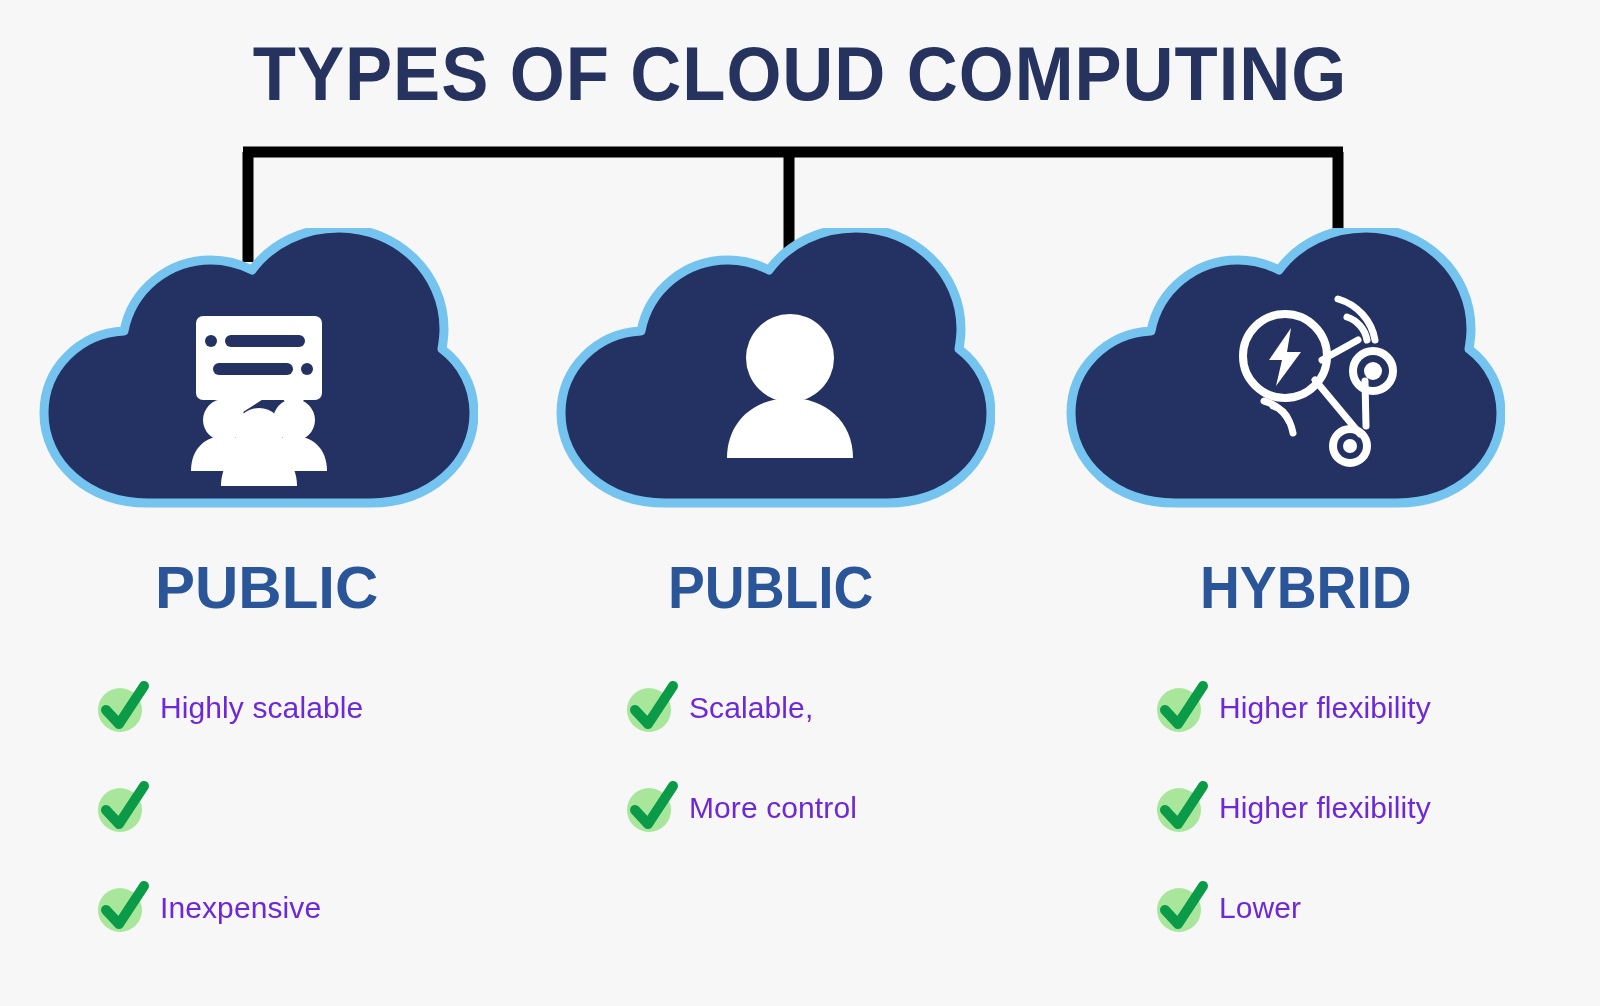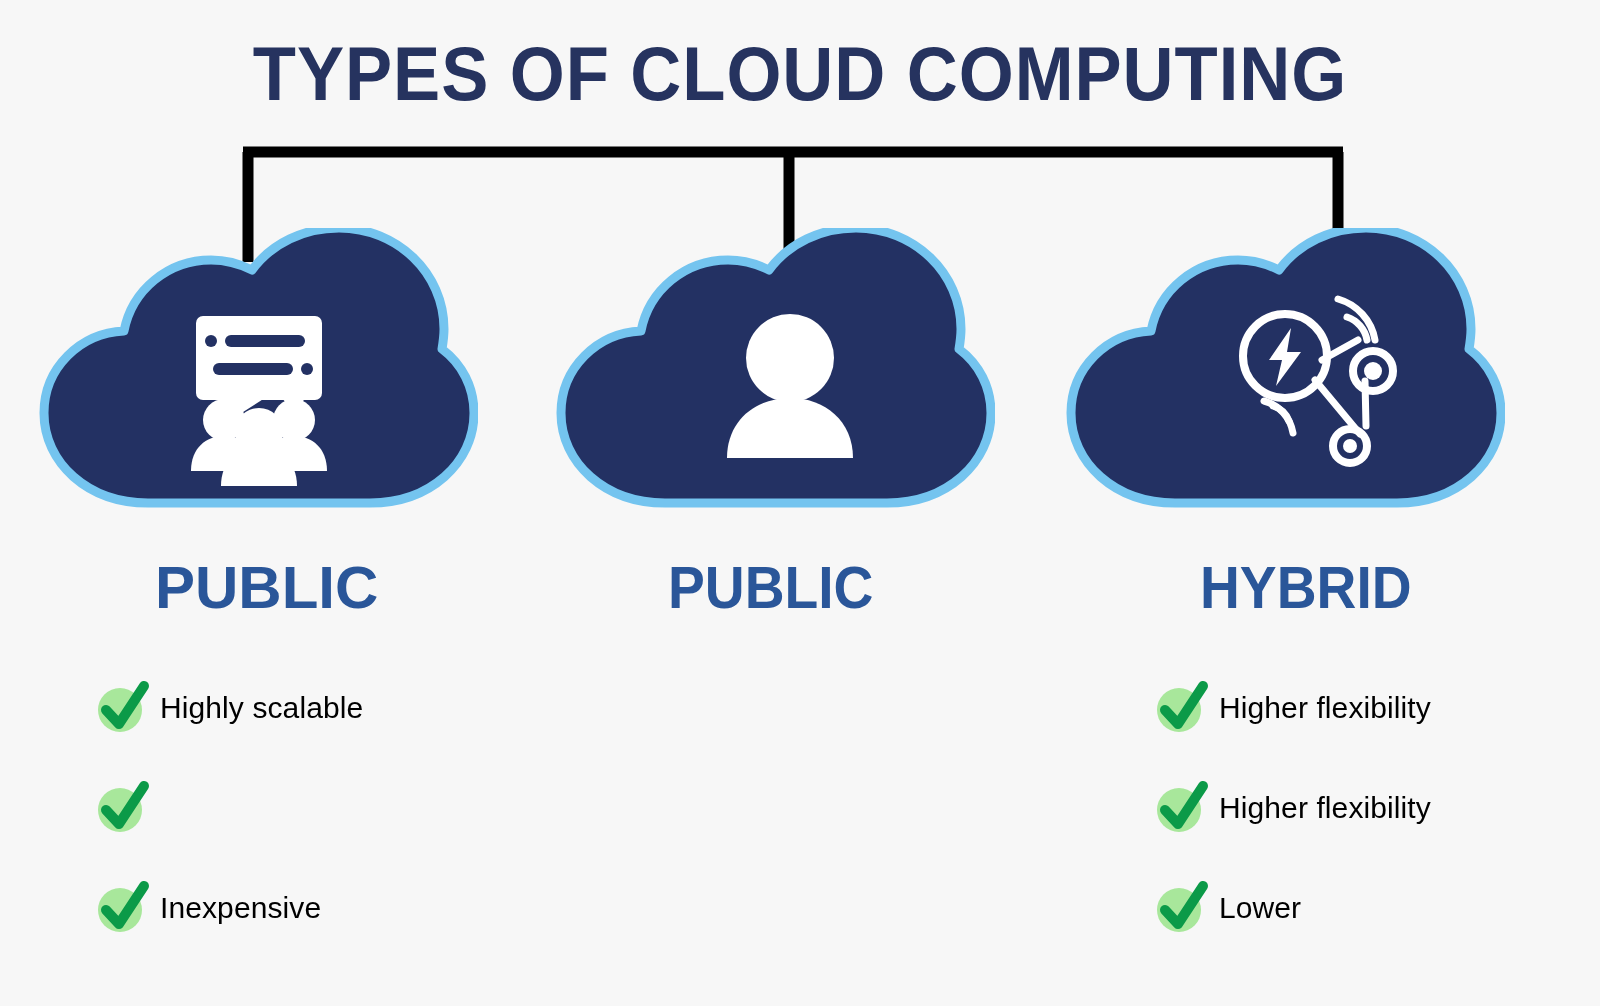--- a/index.html
+++ b/index.html
@@ -132,21 +132,21 @@
     height: 52px;
     flex: 0 0 52px;
     margin-right: 12px;
   }
   .check-icon svg { display: block; width: 52px; height: 52px; overflow: visible; }
 
   .feature-text {
     font-family: "Liberation Sans", sans-serif;
     font-size: 30px;
     font-weight: 400;
-    color: #000000;
+    color: #6d28d9;
     white-space: nowrap;
     letter-spacing: 0.1px;
   }
 </style>
 </head>
 <body>
 
 <div id="infographic">
 
   <div class="title">TYPES OF CLOUD COMPUTING</div>
@@ -300,20 +300,38 @@
           <svg viewBox="0 0 52 52">
             <circle cx="24" cy="28" r="22" fill="#a8e79b"></circle>
             <path d="M 10 28 L 23 42 L 48 4" fill="none" stroke="#0b9a48" stroke-width="10" stroke-linecap="round" stroke-linejoin="round"></path>
           </svg>
         </span>
         <span class="feature-text">Inexpensive</span>
       </div>
     </div>
 
     <div class="column k1">
+      <div class="feature">
+        <span class="check-icon">
+          <svg viewBox="0 0 52 52">
+            <circle cx="24" cy="28" r="22" fill="#a8e79b"></circle>
+            <path d="M 10 28 L 23 42 L 48 4" fill="none" stroke="#0b9a48" stroke-width="10" stroke-linecap="round" stroke-linejoin="round"></path>
+          </svg>
+        </span>
+        <span class="feature-text">Scalable,</span>
+      </div>
+      <div class="feature">
+        <span class="check-icon">
+          <svg viewBox="0 0 52 52">
+            <circle cx="24" cy="28" r="22" fill="#a8e79b"></circle>
+            <path d="M 10 28 L 23 42 L 48 4" fill="none" stroke="#0b9a48" stroke-width="10" stroke-linecap="round" stroke-linejoin="round"></path>
+          </svg>
+        </span>
+        <span class="feature-text">More control</span>
+      </div>
     </div>
 
     <div class="column k2">
       <div class="feature">
         <span class="check-icon">
           <svg viewBox="0 0 52 52">
             <circle cx="24" cy="28" r="22" fill="#a8e79b"></circle>
             <path d="M 10 28 L 23 42 L 48 4" fill="none" stroke="#0b9a48" stroke-width="10" stroke-linecap="round" stroke-linejoin="round"></path>
           </svg>
         </span>

